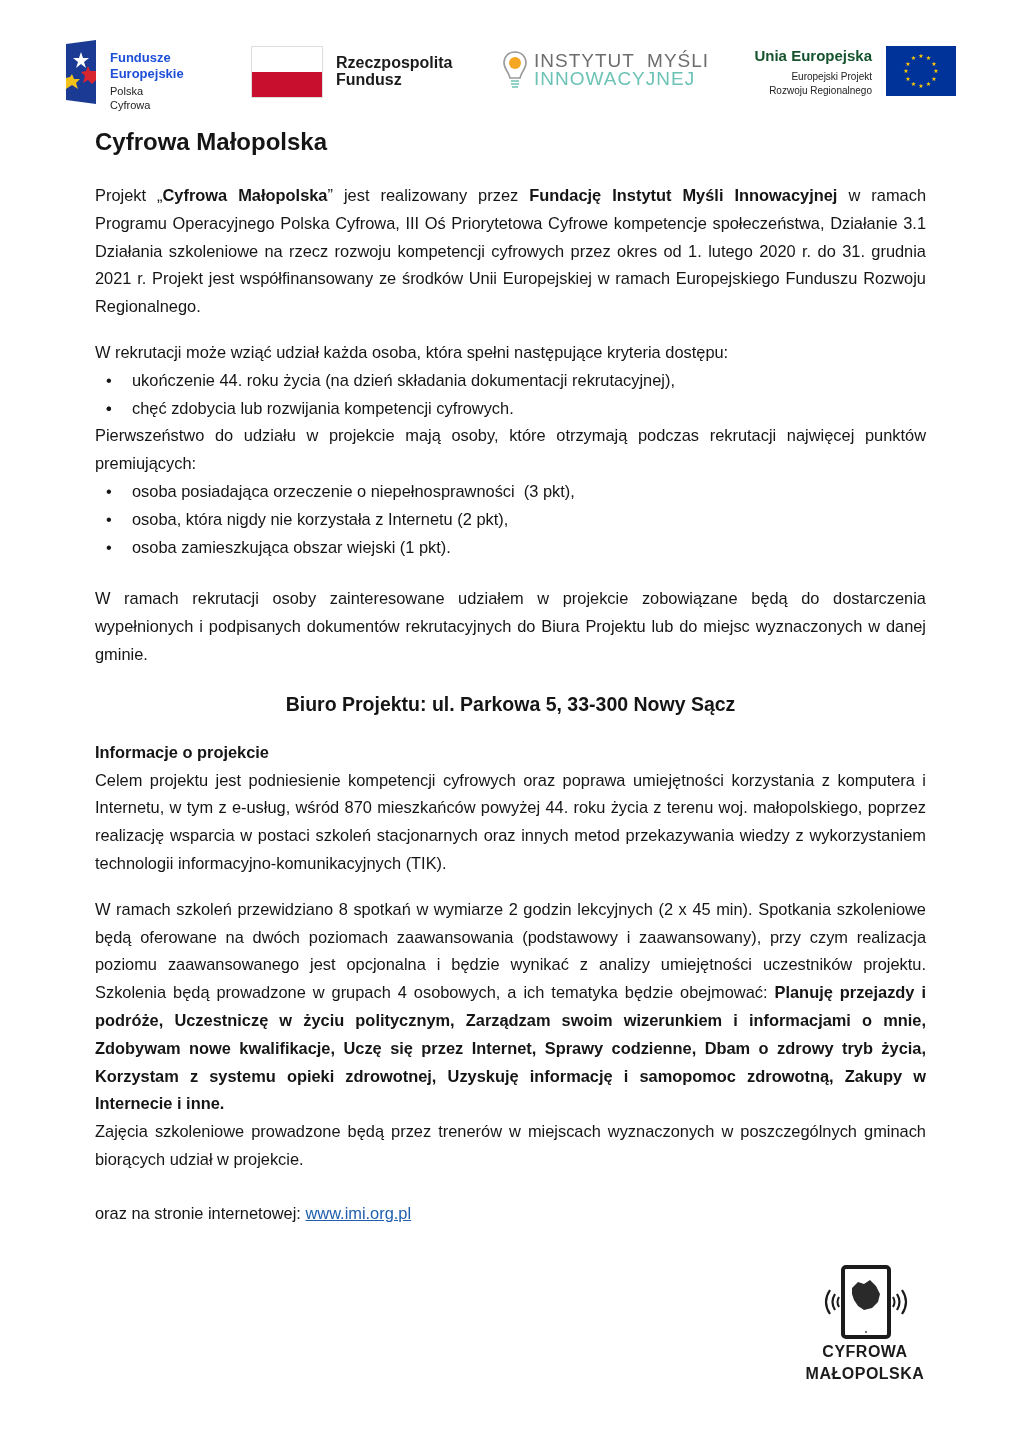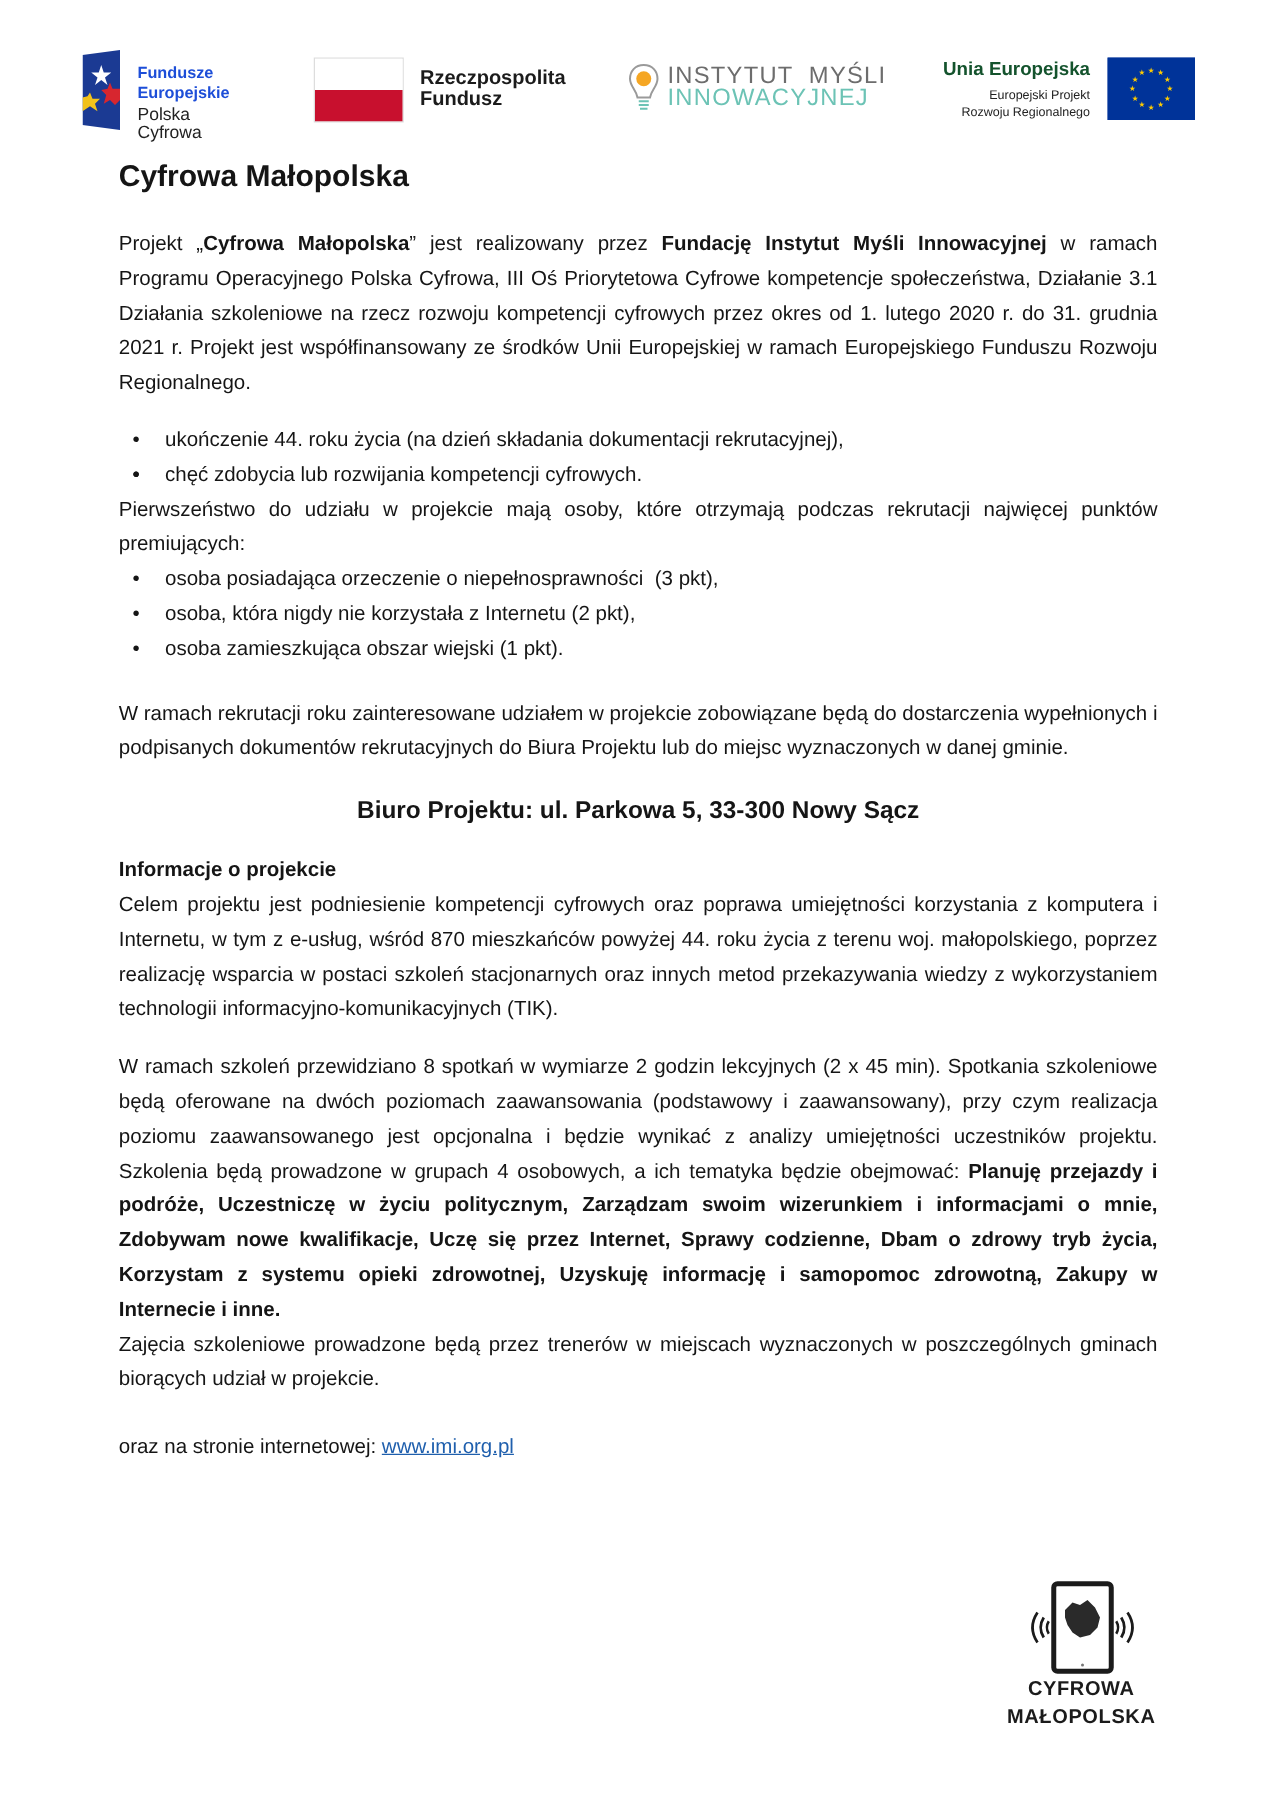--- a/index.html
+++ b/index.html
@@ -3,21 +3,21 @@
 <meta charset="utf-8">
 <style>
   html, body { margin: 0; padding: 0; background: #ffffff; }
   body { width: 1024px; height: 1448px; position: relative; overflow: hidden;
          font-family: "Liberation Sans", sans-serif; color: #111; }
   .logos { position: absolute; left: 50px; top: 28px; width: 924px; height: 92px; }
   .logo { position: absolute; }
   .fe-flag { position:absolute; left:16px; top:12px; width:30px; height:64px; }
   .fe-text { position:absolute; left:60px; top:22px; }
   .fe-t1 { font-size:13px; font-weight:bold; line-height:16px; color:#1d4ed8; }
-  .fe-t2 { font-size:14px; line-height:14px; color:#222; margin-top:2px; }
+  .fe-t2 { font-size:11px; line-height:14px; color:#222; margin-top:2px; }
   .pl-flag { position:absolute; left:201px; top:18px; width:70px; height:50px; border:1px solid #ddd; }
   .pl-flag .w { height:50%; background:#ffffff; }
   .pl-flag .r { height:50%; background:#c8102e; }
   .pl-text { position:absolute; left:286px; top:26px; font-size:16px; font-weight:bold; line-height:17px; color:#1b1b1b; }
   .imi-bulb { position:absolute; left:452px; top:22px; width:26px; height:40px; }
   .imi-text { position:absolute; left:484px; top:24px; font-size:19px; line-height:18px; letter-spacing:1px; }
   .imi-t1 { color:#6d6d6d; }
   .imi-t2 { color:#6cc3b5; }
   .ue-text { position:absolute; left:680px; top:18px; text-align:right; width:142px; }
   .ue-t1 { font-size:15px; font-weight:bold; color:#14532d; line-height:20px; }
@@ -107,34 +107,35 @@
   </div>
 </div>
 
 <div class="doc">
   <h1 class="title">Cyfrowa Małopolska</h1>
   <div class="gap-a"></div>
 
   <p><span>Projekt „</span><b>Cyfrowa Małopolska</b><span>” jest realizowany przez </span><b>Fundację Instytut Myśli Innowacyjnej</b><span> w ramach Programu Operacyjnego Polska Cyfrowa, III Oś Priorytetowa Cyfrowe kompetencje społeczeństwa, Działanie 3.1 Działania szkoleniowe na rzecz rozwoju kompetencji cyfrowych przez okres od 1. lutego 2020 r. do 31. grudnia 2021 r. Projekt jest współfinansowany ze środków Unii Europejskiej w ramach Europejskiego Funduszu Rozwoju Regionalnego.</span></p>
 
   <div class="gap-b"></div>
+  <p>W rekrutacji może wziąć udział każda osoba, która spełni następujące kryteria dostępu:</p>
   <ul>
     <li><span class="b">•</span><span>ukończenie 44. roku życia (na dzień składania dokumentacji rekrutacyjnej),</span></li>
     <li><span class="b">•</span></li>
     <li><span class="b">•</span><span>chęć zdobycia lub rozwijania kompetencji cyfrowych.</span></li>
   </ul>
   <p>Pierwszeństwo do udziału w projekcie mają osoby, które otrzymają podczas rekrutacji najwięcej punktów premiujących:</p>
   <ul>
     <li><span class="b">•</span><span style="white-space:pre-wrap;">osoba posiadająca orzeczenie o niepełnosprawności  (3 pkt),</span></li>
     <li><span class="b">•</span><span>osoba, która nigdy nie korzystała z Internetu (2 pkt),</span></li>
     <li><span class="b">•</span><span>osoba zamieszkująca obszar wiejski (1 pkt).</span></li>
   </ul>
 
   <div class="gap-c"></div>
-  <p>W ramach rekrutacji roku zainteresowane udziałem w projekcie zobowiązane będą do dostarczenia wypełnionych i podpisanych dokumentów rekrutacyjnych do Biura Projektu lub do miejsc wyznaczonych w danej gminie.</p>
+  <p>W ramach rekrutacji osoby zainteresowane udziałem w projekcie zobowiązane będą do dostarczenia wypełnionych i podpisanych dokumentów rekrutacyjnych do Biura Projektu lub do miejsc wyznaczonych w danej gminie.</p>
 
   <div style="height:20px;"></div>
   <div class="center">Biuro Projektu: ul. Parkowa 5, 33-300 Nowy Sącz</div>
 
   <div style="height:20px;"></div>
   <div class="h">Informacje o projekcie</div>
   <p>Celem projektu jest podniesienie kompetencji cyfrowych oraz poprawa umiejętności korzystania z komputera i Internetu, w tym z e-usług, wśród 870 mieszkańców powyżej 44. roku życia z terenu woj. małopolskiego, poprzez realizację wsparcia w postaci szkoleń stacjonarnych oraz innych metod przekazywania wiedzy z wykorzystaniem technologii informacyjno-komunikacyjnych (TIK).</p>
 
   <div style="height:18px;"></div>
   <p><span>W ramach szkoleń przewidziano 8 spotkań w wymiarze 2 godzin lekcyjnych (2 x 45 min). Spotkania szkoleniowe będą oferowane na dwóch poziomach zaawansowania (podstawowy i zaawansowany), przy czym realizacja poziomu zaawansowanego jest opcjonalna i będzie wynikać z analizy umiejętności uczestników projektu. Szkolenia będą prowadzone w grupach 4 osobowych, a ich tematyka będzie obejmować: </span><b>Planuję przejazdy i podróże, Uczestniczę w życiu politycznym, Zarządzam swoim wizerunkiem i informacjami o mnie, Zdobywam nowe kwalifikacje, Uczę się przez Internet, Sprawy codzienne, Dbam o zdrowy tryb życia, Korzystam z systemu opieki zdrowotnej, Uzyskuję informację i samopomoc zdrowotną, Zakupy w Internecie i inne.</b></p>

